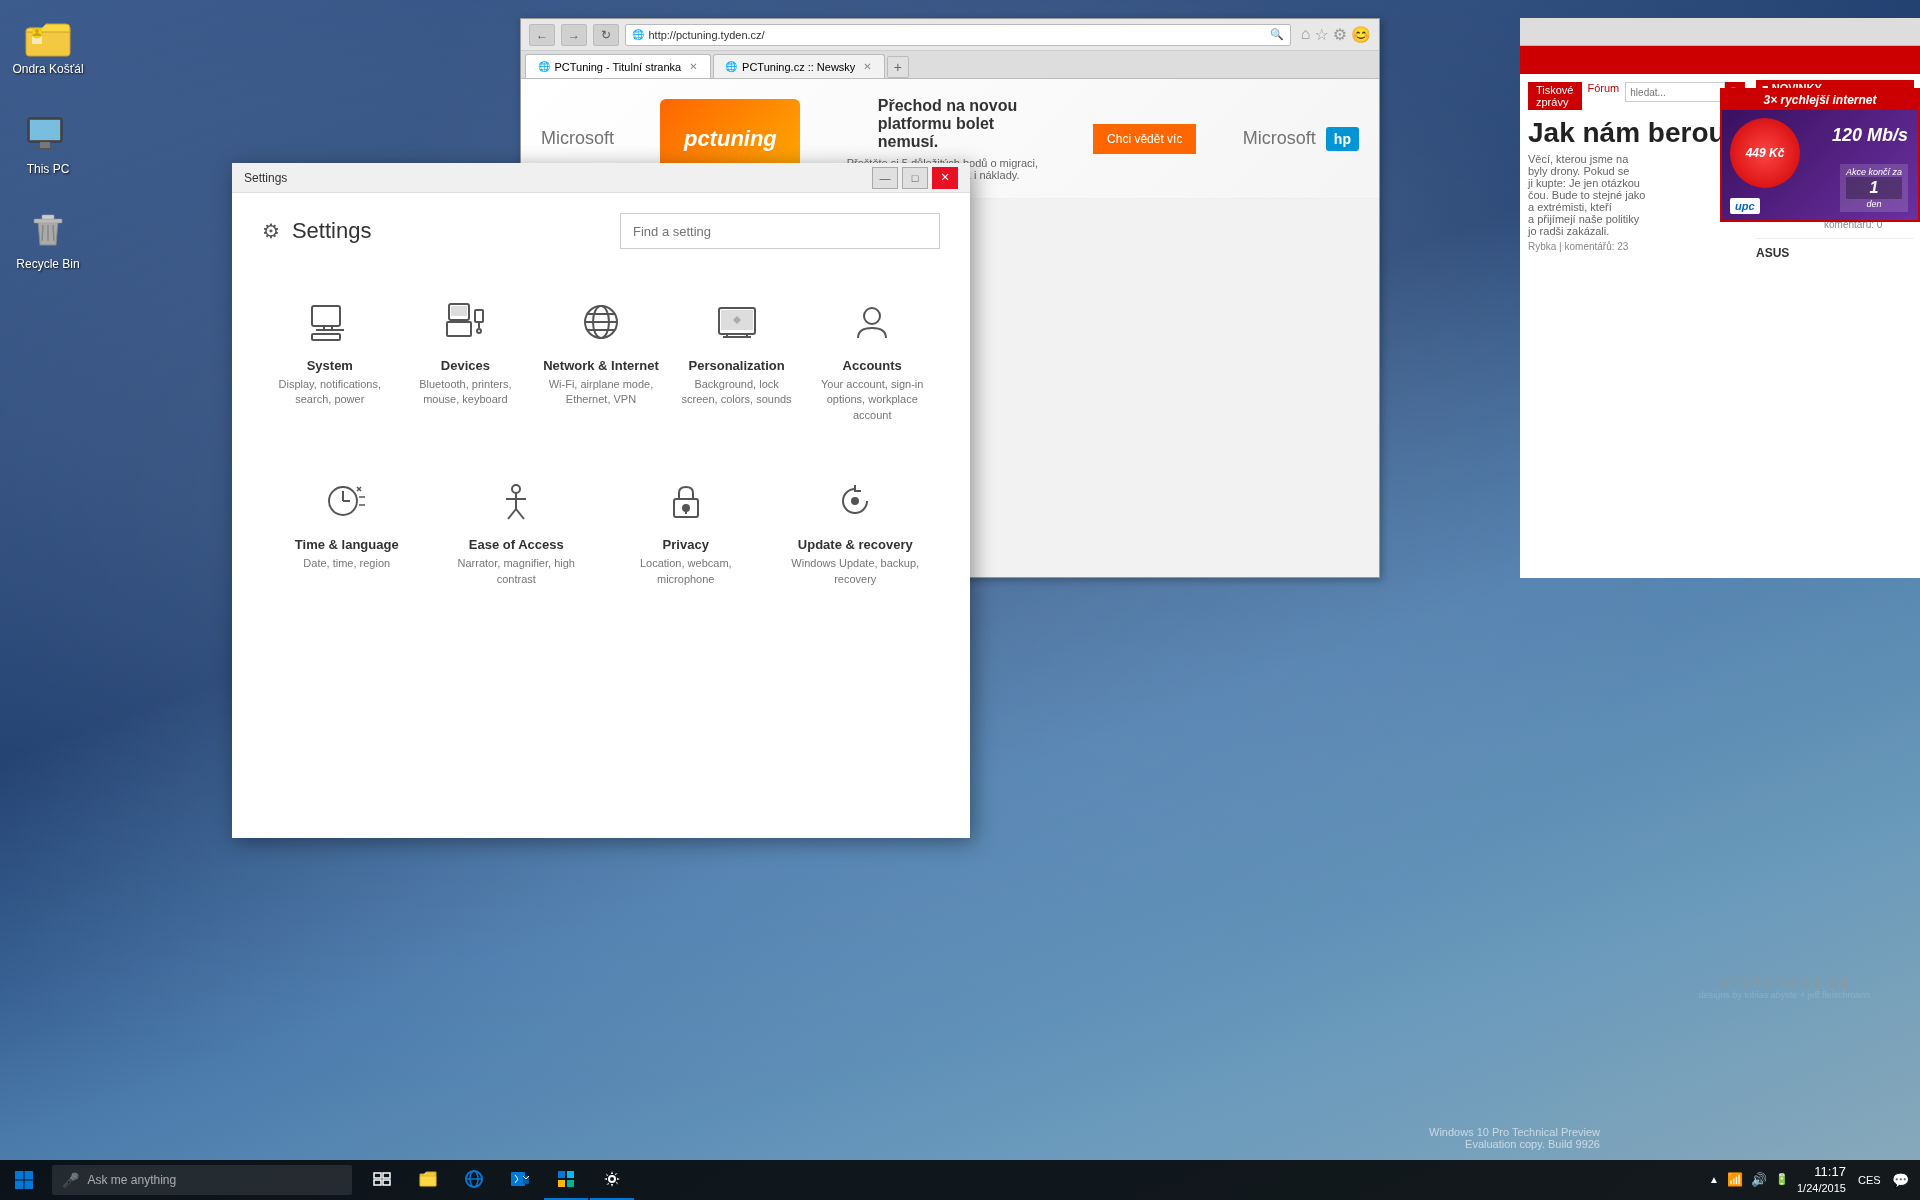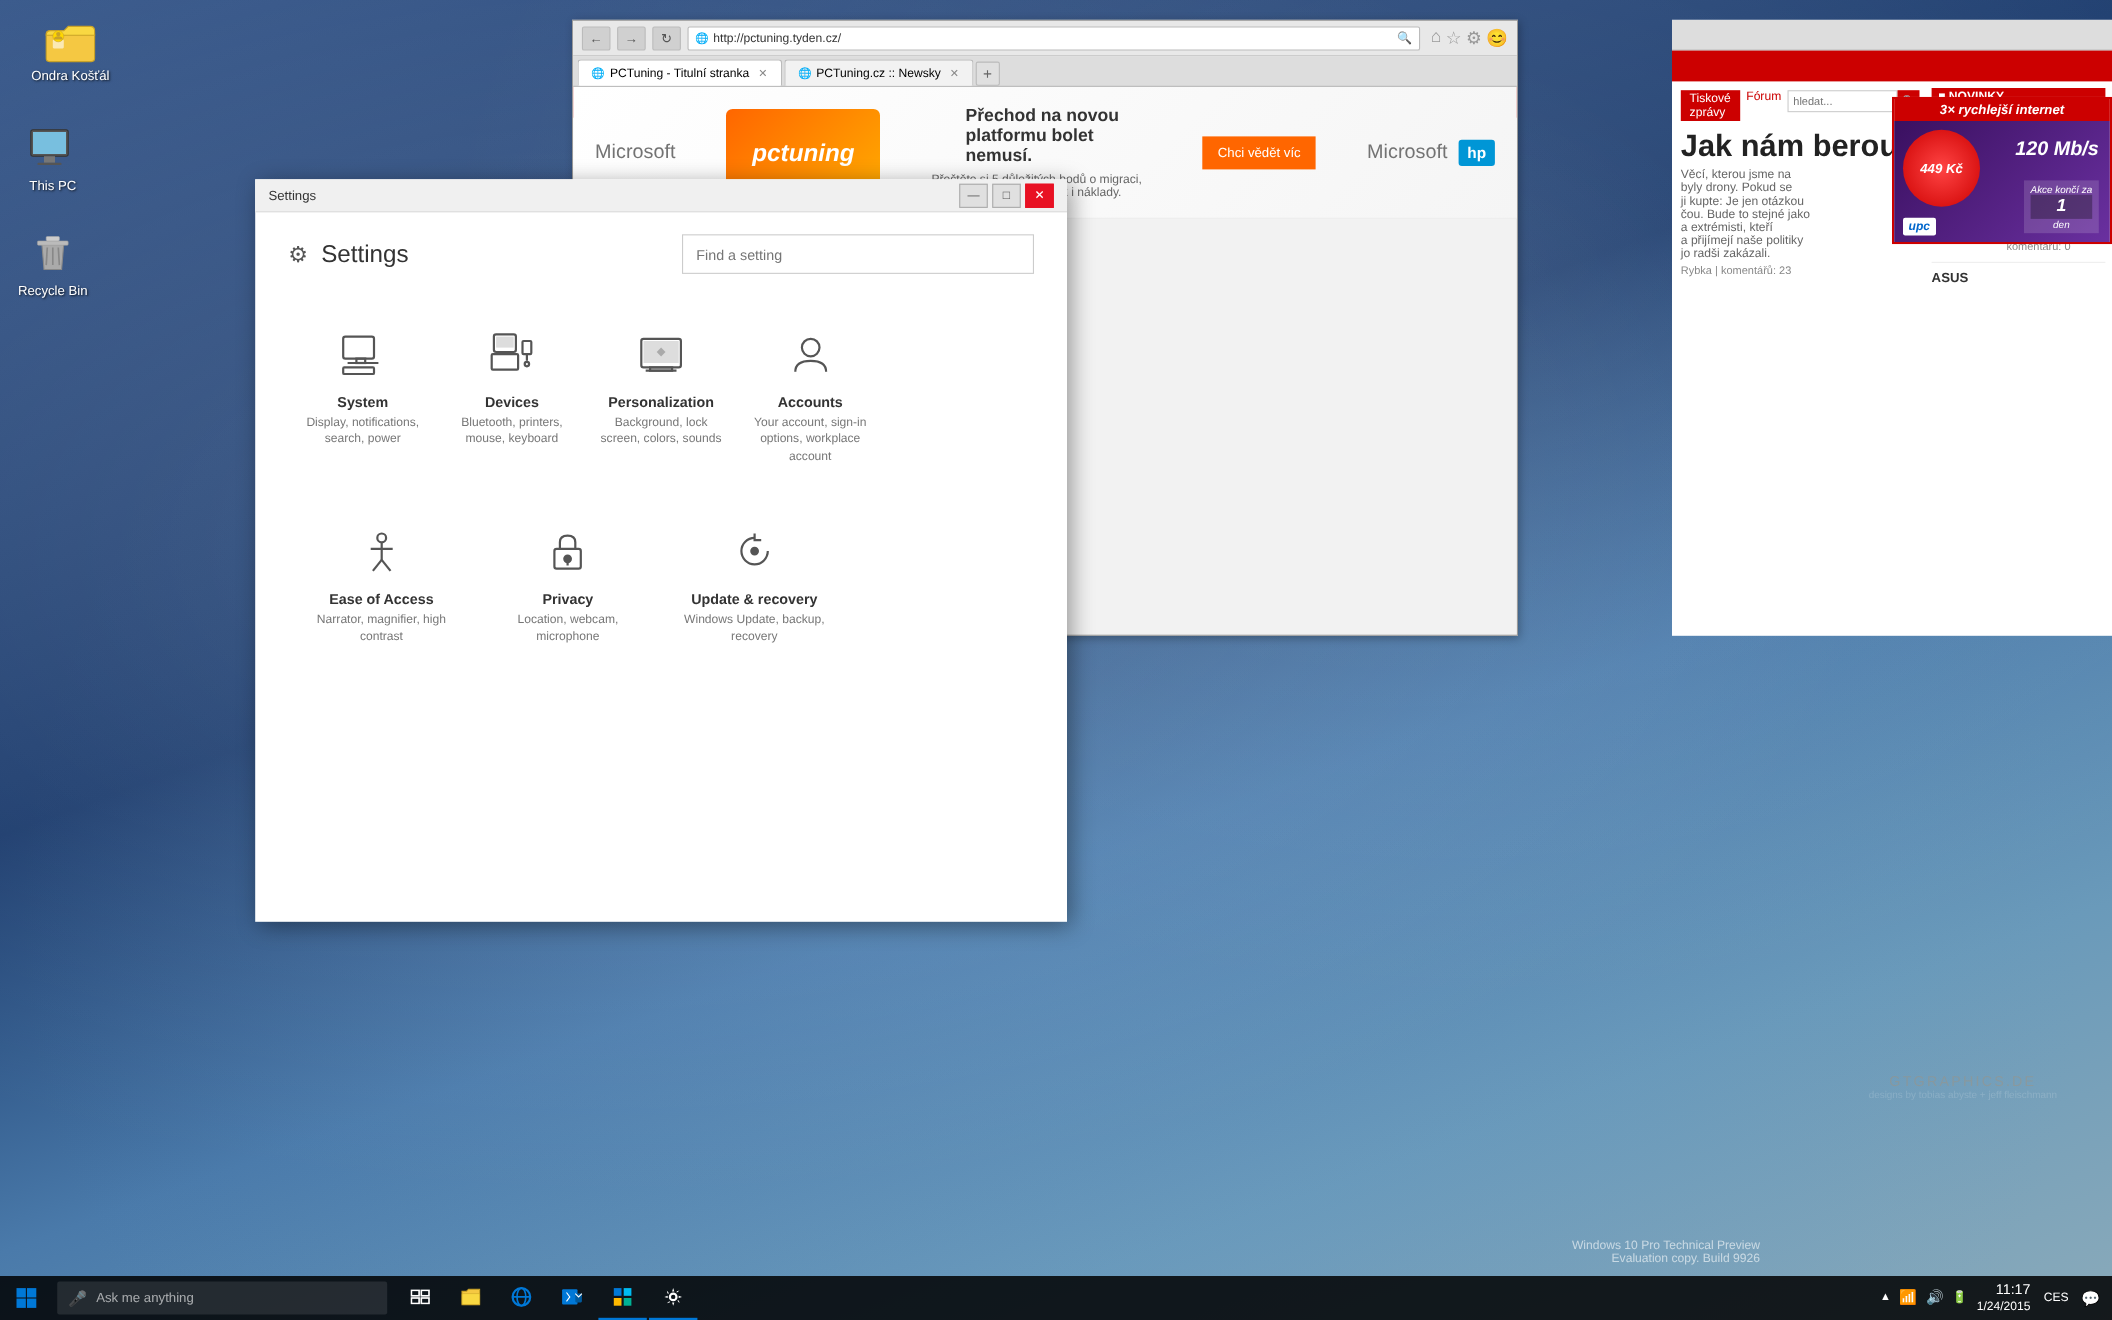--- a/index.html
+++ b/index.html
@@ -305,21 +305,21 @@
       color: white;
       font-size: 11px;
       padding: 2px 4px;
     }
   </style>
 </head>
 <body>
 
 <div id="desktop">
 
-  <div class="desktop-icon" id="icon-user" style="top:10px;left:24px;">
+  <div class="desktop-icon" id="icon-user" style="top:10px;left:8px;">
     <div class="icon-img">
       <svg width="48" height="48" viewBox="0 0 48 48">
         <rect x="2" y="18" width="44" height="28" rx="3" fill="#f5c842" stroke="#c9a227" stroke-width="1"></rect>
         <path d="M2 22 Q2 18 6 18 L18 18 L22 14 L42 14 Q46 14 46 18 L46 22 Z" fill="#f9d842" stroke="#c9a227" stroke-width="1"></path>
         <rect x="8" y="26" width="10" height="8" rx="1" fill="#fff" opacity="0.6"></rect>
         <circle cx="13" cy="23" r="5" fill="#ffd700" stroke="#c9a227" stroke-width="0.5"></circle>
         <circle cx="13" cy="21" r="2" fill="#c9a227"></circle>
         <path d="M9 26 Q9 23 13 23 Q17 23 17 26" fill="#c9a227"></path>
       </svg>
     </div>
@@ -552,20 +552,33 @@
               <rect x="6" y="24" width="24" height="14" rx="1"></rect>
               <rect x="34" y="12" width="8" height="12" rx="1"></rect>
               <line x1="38" y1="24" x2="38" y2="30"></line>
               <circle cx="38" cy="33" r="2"></circle>
             </svg>
           </div>
           <div class="settings-item-name">Devices</div>
           <div class="settings-item-desc">Bluetooth, printers, mouse, keyboard</div>
         </div>
 
+        <div class="settings-item">
+          <div class="settings-icon">
+            <svg viewBox="0 0 48 48" fill="none" stroke="#555" stroke-width="2">
+              <circle cx="24" cy="24" r="16"></circle>
+              <ellipse cx="24" cy="24" rx="8" ry="16"></ellipse>
+              <line x1="8" y1="24" x2="40" y2="24"></line>
+              <line x1="10" y1="16" x2="38" y2="16"></line>
+              <line x1="10" y1="32" x2="38" y2="32"></line>
+            </svg>
+          </div>
+          <div class="settings-item-name">Network &amp; Internet</div>
+          <div class="settings-item-desc">Wi-Fi, airplane mode, Ethernet, VPN</div>
+        </div>
 
         <div class="settings-item">
           <div class="settings-icon">
             <svg viewBox="0 0 48 48" fill="none" stroke="#555" stroke-width="2">
               <rect x="6" y="10" width="36" height="26" rx="2"></rect>
               <rect x="8" y="12" width="32" height="20" fill="#ddd" stroke="none"></rect>
               <rect x="14" y="36" width="20" height="3"></rect>
               <line x1="10" y1="39" x2="38" y2="39"></line>
               <path d="M20 22 L24 18 L28 22 L24 26 Z" fill="#aaa" stroke="none"></path>
             </svg>
@@ -582,20 +595,33 @@
             </svg>
           </div>
           <div class="settings-item-name">Accounts</div>
           <div class="settings-item-desc">Your account, sign-in options, workplace account</div>
         </div>
 
       </div>
 
       <div class="settings-grid-row2" style="margin-top:20px;">
 
+        <div class="settings-item">
+          <div class="settings-icon">
+            <svg viewBox="0 0 48 48" fill="none" stroke="#555" stroke-width="2">
+              <circle cx="20" cy="24" r="14"></circle>
+              <line x1="20" y1="24" x2="20" y2="14"></line>
+              <line x1="20" y1="24" x2="27" y2="24"></line>
+              <path d="M34 14 L38 10 M38 14 L34 10" stroke="#555" stroke-width="1.5"></path>
+              <path d="M36 20 L42 20 M36 28 L42 28" stroke="#555" stroke-width="1.5"></path>
+            </svg>
+          </div>
+          <div class="settings-item-name">Time &amp; language</div>
+          <div class="settings-item-desc">Date, time, region</div>
+        </div>
 
         <div class="settings-item">
           <div class="settings-icon">
             <svg viewBox="0 0 48 48" fill="none" stroke="#555" stroke-width="2">
               <circle cx="24" cy="12" r="4"></circle>
               <line x1="24" y1="16" x2="24" y2="32"></line>
               <line x1="14" y1="22" x2="34" y2="22"></line>
               <line x1="24" y1="32" x2="16" y2="42"></line>
               <line x1="24" y1="32" x2="32" y2="42"></line>
             </svg>

